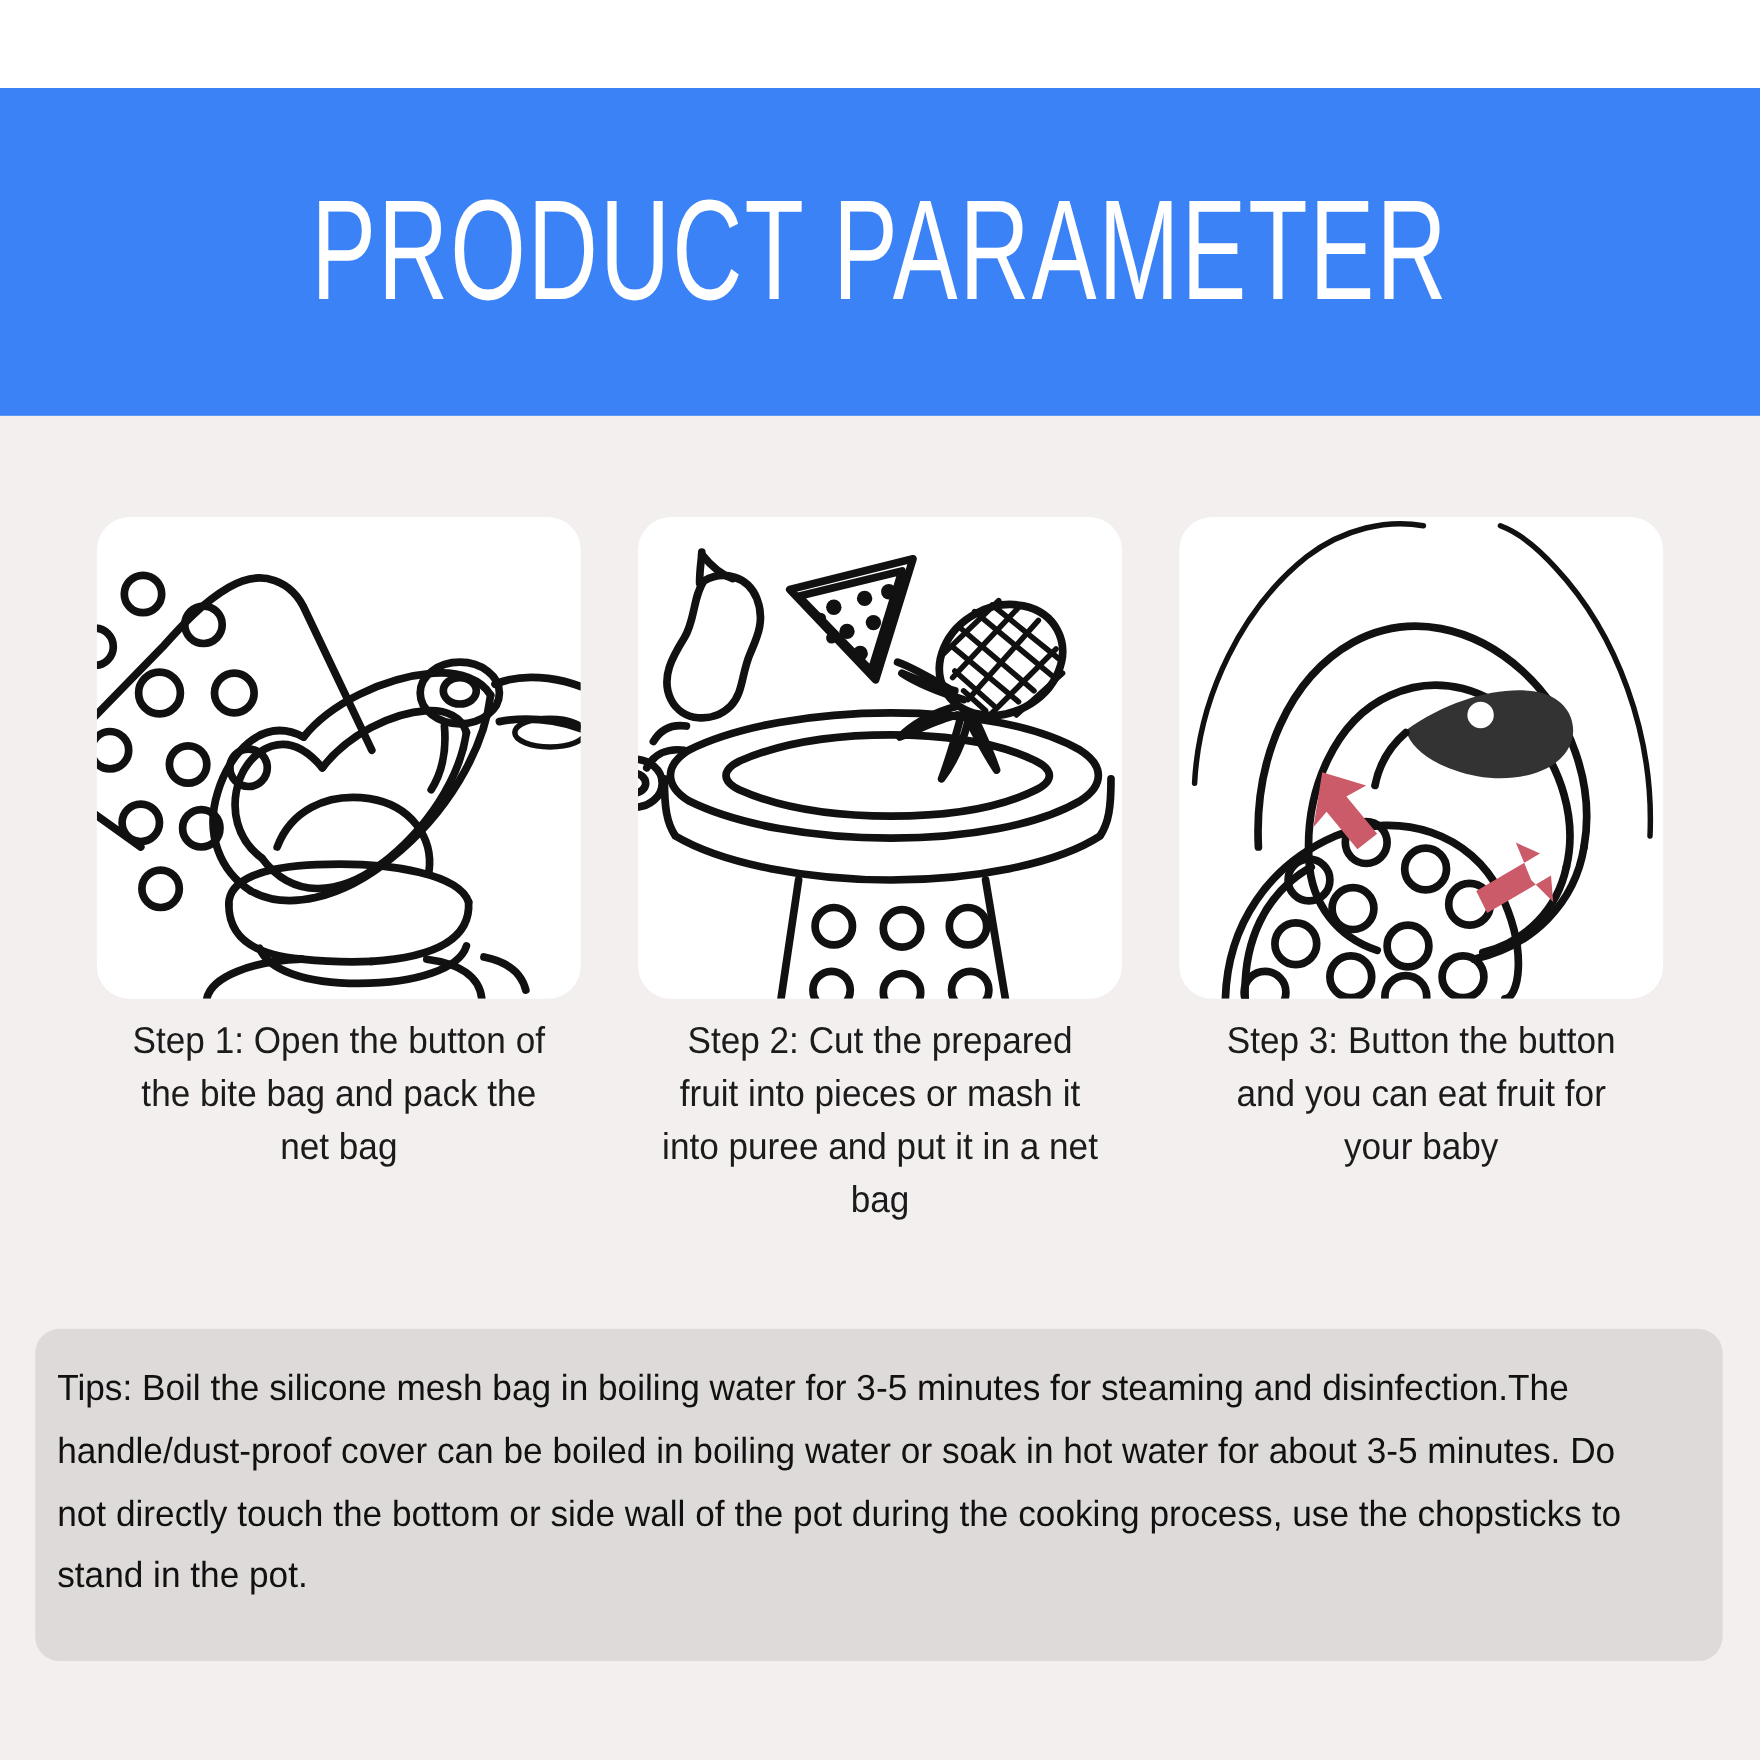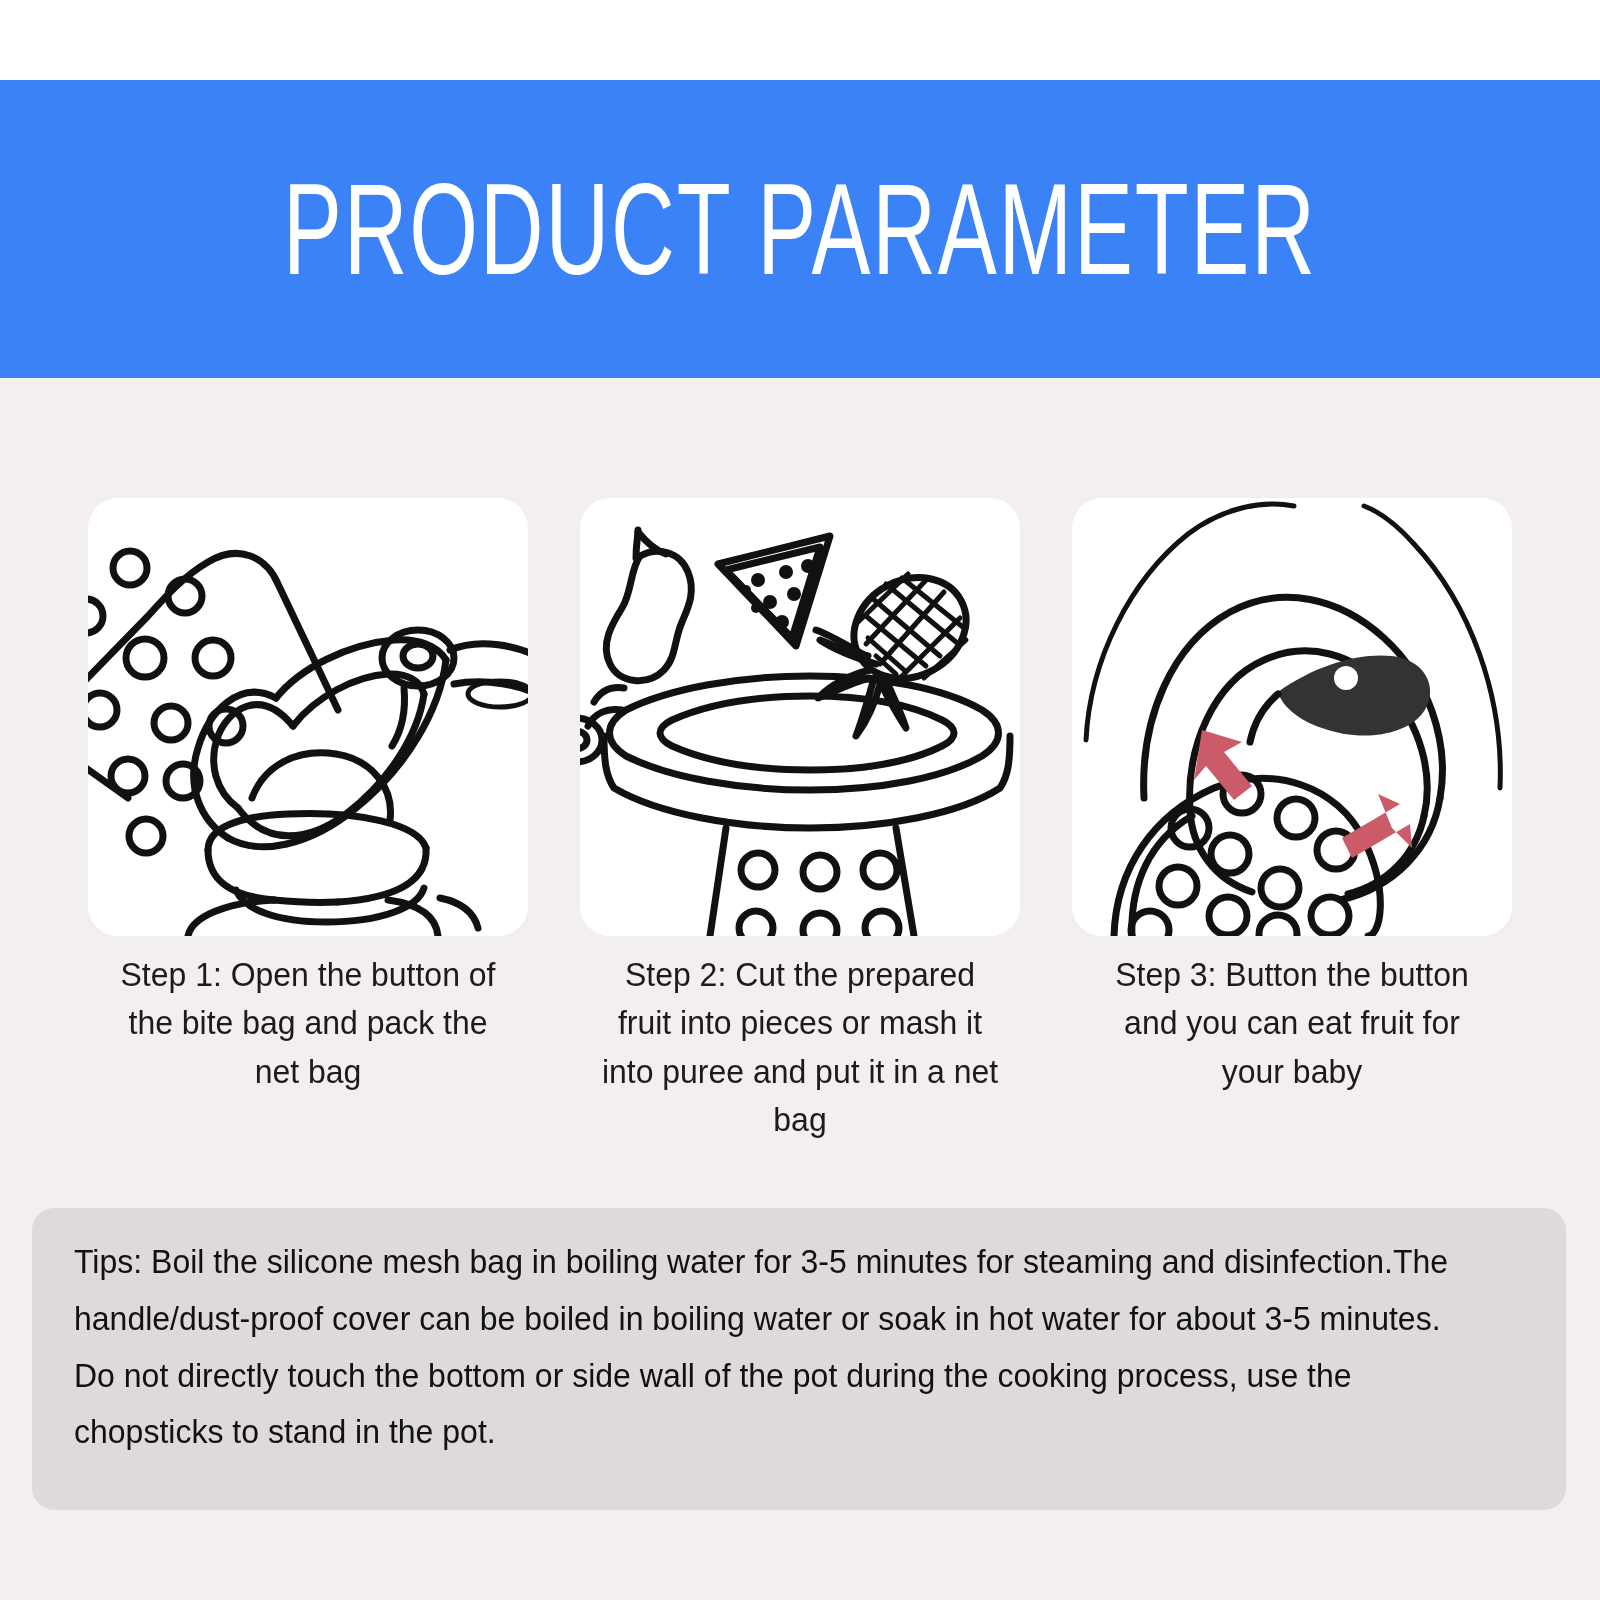--- a/index.html
+++ b/index.html
@@ -57,21 +57,20 @@
     width: 1600px;
     display: flex;
     justify-content: center;
     gap: 52px;
   }
   .step {
     width: 440px;
     display: flex;
     flex-direction: column;
     align-items: center;
-    margin-top: 28px;
   }
   .step-card {
     width: 440px;
     height: 438px;
     background: #ffffff;
     border-radius: 30px;
     overflow: hidden;
     position: relative;
   }
   .step-card svg {
@@ -93,21 +92,21 @@
   
   .tips {
     position: absolute;
     left: 32px;
     top: 1208px;
     width: 1534px;
     height: 302px;
     background: #dfdada;
     border-radius: 22px;
     box-sizing: border-box;
-    padding: 26px 42px 0 42px;
+    padding: 26px 42px 0 20px;
   }
   .tips-text {
     font-size: 33px;
     line-height: 1.72;
     color: #111111;
     text-align: left;
     font-family: "Liberation Sans", sans-serif;
     transform: scaleX(0.97);
     transform-origin: left top;
   }

